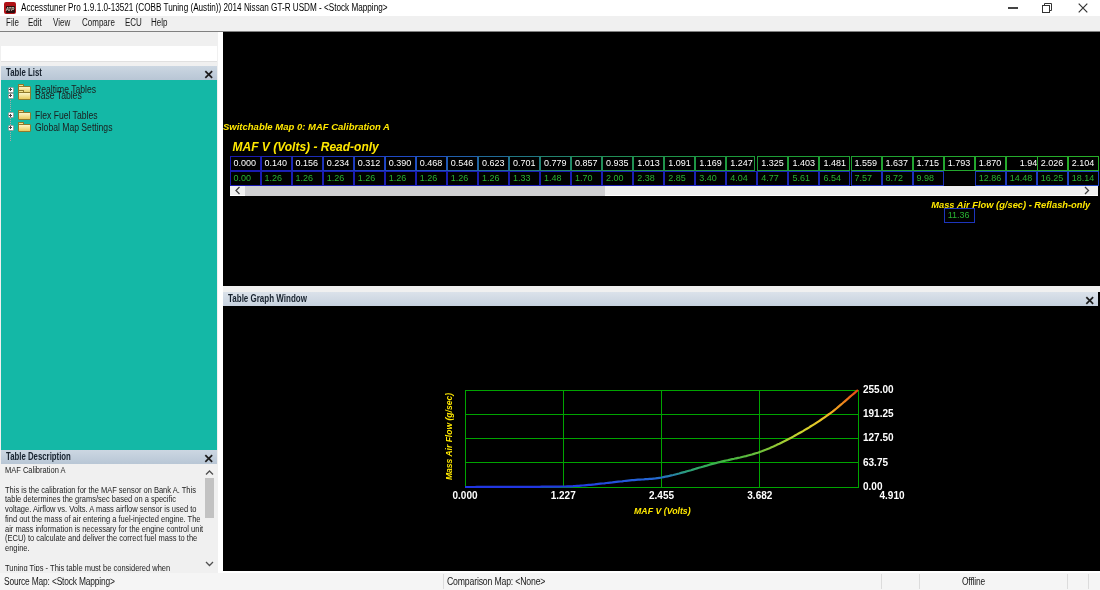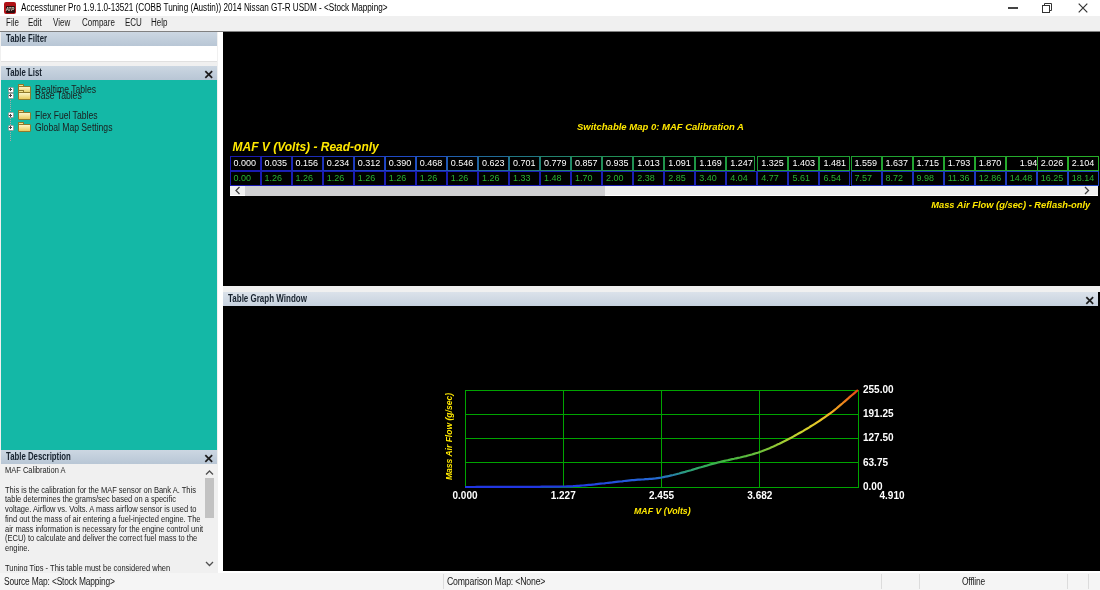--- a/index.html
+++ b/index.html
@@ -48,21 +48,21 @@
 
 
 #rightcol { position:absolute; left:223px; top:32px; width:877px; height:539px; background:#000; }
 #tg-head { left:0; top:0px; width:875px; background:linear-gradient(90deg,#c8d5e2,#9fb6cc); }
 #tg-body { position:absolute; left:0; top:14px; width:875px; height:240px; background:#000; }
 #tgraph-gap { position:absolute; left:0; top:254px; width:877px; height:6px; background:#f0f0f0; }
 #tgraph-head { left:0; top:260px; width:875px; background:linear-gradient(#dbe2ea,#c6d1de); }
 #tgraph-body { position:absolute; left:0; top:274px; width:875px; height:265px; background:#000; }
 
 
-#grid-title { position:absolute; left:0; top:75px; width:875px; text-align:center; color:#ffe800; font-weight:bold; font-style:italic; font-size:9.5px; }
+#grid-title { position:absolute; left:0; top:75px; width:875px; color:#ffe800; font-weight:bold; font-style:italic; font-size:9.5px; }
 #maf-label { position:absolute; left:9.5px; top:93.5px; color:#ffe800; font-weight:bold; font-style:italic; font-size:12px; }
 #maf-out { position:absolute; right:8px; top:152.5px; color:#ffe800; font-weight:bold; font-style:italic; font-size:9.5px; transform:scaleX(0.98); transform-origin:right center; }
 #gridtbl { position:absolute; left:6.5px; top:109.5px; width:870px; height:31px; }
 .grow { position:absolute; left:0; width:870px; height:16px; }
 .gcell { position:absolute; top:0; width:32px; height:15px; border:1px solid #1414a8; background:#000; font-size:9px; line-height:13px; padding-left:3px; }
 .grow1 .gcell { color:#fff; }
 .grow2 .gcell { color:#28b232; }
 #gscroll { position:absolute; left:6.5px; top:139.5px; width:868px; height:10px; background:#f0f0f0; border-bottom:1px solid #fff; }
 #gthumb { position:absolute; left:15px; top:0; width:360px; height:10px; background:#d0d0d2; }
 
@@ -90,23 +90,20 @@
 <div id="menubar">
   <span style="left:6px;">File</span>
   <span style="left:28px;">Edit</span>
   <span style="left:53px;">View</span>
   <span style="left:82px;">Compare</span>
   <span style="left:125px;">ECU</span>
   <span style="left:151px;">Help</span>
 </div>
 
 <div id="leftcol">
-  <div class="phead" id="tf-head">
-      <span class="t">Table Filter</span>
-    </div>
   <div id="tf-body"></div>
   <div class="phead" id="tl-head">
       <span class="t">Table List</span>
       <span class="x">✕</span>
     </div>
   <div id="tl-body">
     <div id="treelines"></div>
     <div class="trow" style="top:3.3px;">
         <div class="pbox"></div>
         <div class="folder">
@@ -168,21 +165,21 @@
   </div>
 </div>
 
 <div id="rightcol">
   <div id="tg-body">
     <div id="grid-title">Switchable Map 0: MAF Calibration A</div>
     <div id="maf-label">MAF V (Volts) - Read-only</div>
     <div id="gridtbl">
       <div class="grow grow1" style="top:0;">
           <div class="gcell" style="left: 0px; width: 31.05px; border-color: rgb(26, 26, 176);">0.000</div>
-          <div class="gcell" style="left: 31.05px; width: 31.05px; border-color: rgb(27, 36, 180);">0.035</div>
+          <div class="gcell" style="left: 31.05px; width: 31.05px; border-color: rgb(27, 36, 180);">0.140</div>
           <div class="gcell" style="left: 62.1px; width: 31.05px; border-color: rgb(28, 45, 184);">0.156</div>
           <div class="gcell" style="left: 93.15px; width: 31.05px; border-color: rgb(29, 55, 189);">0.234</div>
           <div class="gcell" style="left: 124.2px; width: 31.05px; border-color: rgb(30, 64, 193);">0.312</div>
           <div class="gcell" style="left: 155.25px; width: 31.05px; border-color: rgb(31, 74, 197);">0.390</div>
           <div class="gcell" style="left: 186.3px; width: 31.05px; border-color: rgb(32, 84, 193);">0.468</div>
           <div class="gcell" style="left: 217.35px; width: 31.05px; border-color: rgb(33, 96, 172);">0.546</div>
           <div class="gcell" style="left: 248.4px; width: 31.05px; border-color: rgb(33, 108, 152);">0.623</div>
           <div class="gcell" style="left: 279.45px; width: 31.05px; border-color: rgb(33, 120, 131);">0.701</div>
           <div class="gcell" style="left: 310.5px; width: 31.05px; border-color: rgb(34, 131, 110);">0.779</div>
           <div class="gcell" style="left: 341.55px; width: 31.05px; border-color: rgb(34, 141, 93);">0.857</div>
@@ -220,21 +217,21 @@
           <div class="gcell" style="left: 403.65px; width: 31.05px; border-color: rgb(27, 32, 178);">2.38</div>
           <div class="gcell" style="left: 434.7px; width: 31.05px; border-color: rgb(27, 33, 179);">2.85</div>
           <div class="gcell" style="left: 465.75px; width: 31.05px; border-color: rgb(27, 34, 180);">3.40</div>
           <div class="gcell" style="left: 496.8px; width: 31.05px; border-color: rgb(27, 36, 180);">4.04</div>
           <div class="gcell" style="left: 527.85px; width: 31.05px; border-color: rgb(27, 37, 181);">4.77</div>
           <div class="gcell" style="left: 558.9px; width: 31.05px; border-color: rgb(27, 39, 182);">5.61</div>
           <div class="gcell" style="left: 589.95px; width: 31.05px; border-color: rgb(28, 41, 183);">6.54</div>
           <div class="gcell" style="left: 621px; width: 31.05px; border-color: rgb(28, 44, 184);">7.57</div>
           <div class="gcell" style="left: 652.05px; width: 31.05px; border-color: rgb(28, 47, 185);">8.72</div>
           <div class="gcell" style="left: 683.1px; width: 31.05px; border-color: rgb(29, 49, 186);">9.98</div>
-          <div class="gcell" style="left: 714.15px; width: 31.05px; border-color: rgb(29, 53, 188);">11.36</div>
+          <div class="gcell" style="left: 714.15px; width: 31.05px; border-color: rgb(29, 53, 188); margin-top: 37px;">11.36</div>
           <div class="gcell" style="left: 745.2px; width: 31.05px; border-color: rgb(29, 56, 189);">12.86</div>
           <div class="gcell" style="left: 776.25px; width: 31.05px; border-color: rgb(30, 60, 191);">14.48</div>
           <div class="gcell" style="left: 807.3px; width: 31.05px; border-color: rgb(30, 64, 193);">16.25</div>
           <div class="gcell" style="left: 838.35px; width: 31.05px; border-color: rgb(31, 69, 195);">18.14</div>
         </div>
     </div>
     <div id="gscroll">
       <svg width="6" height="9" style="position:absolute; left:5px; top:0.5px;">
           <polyline points="4.5,1 1,4.5 4.5,8" fill="none" stroke="#404040" stroke-width="1.3"></polyline>
         </svg>

